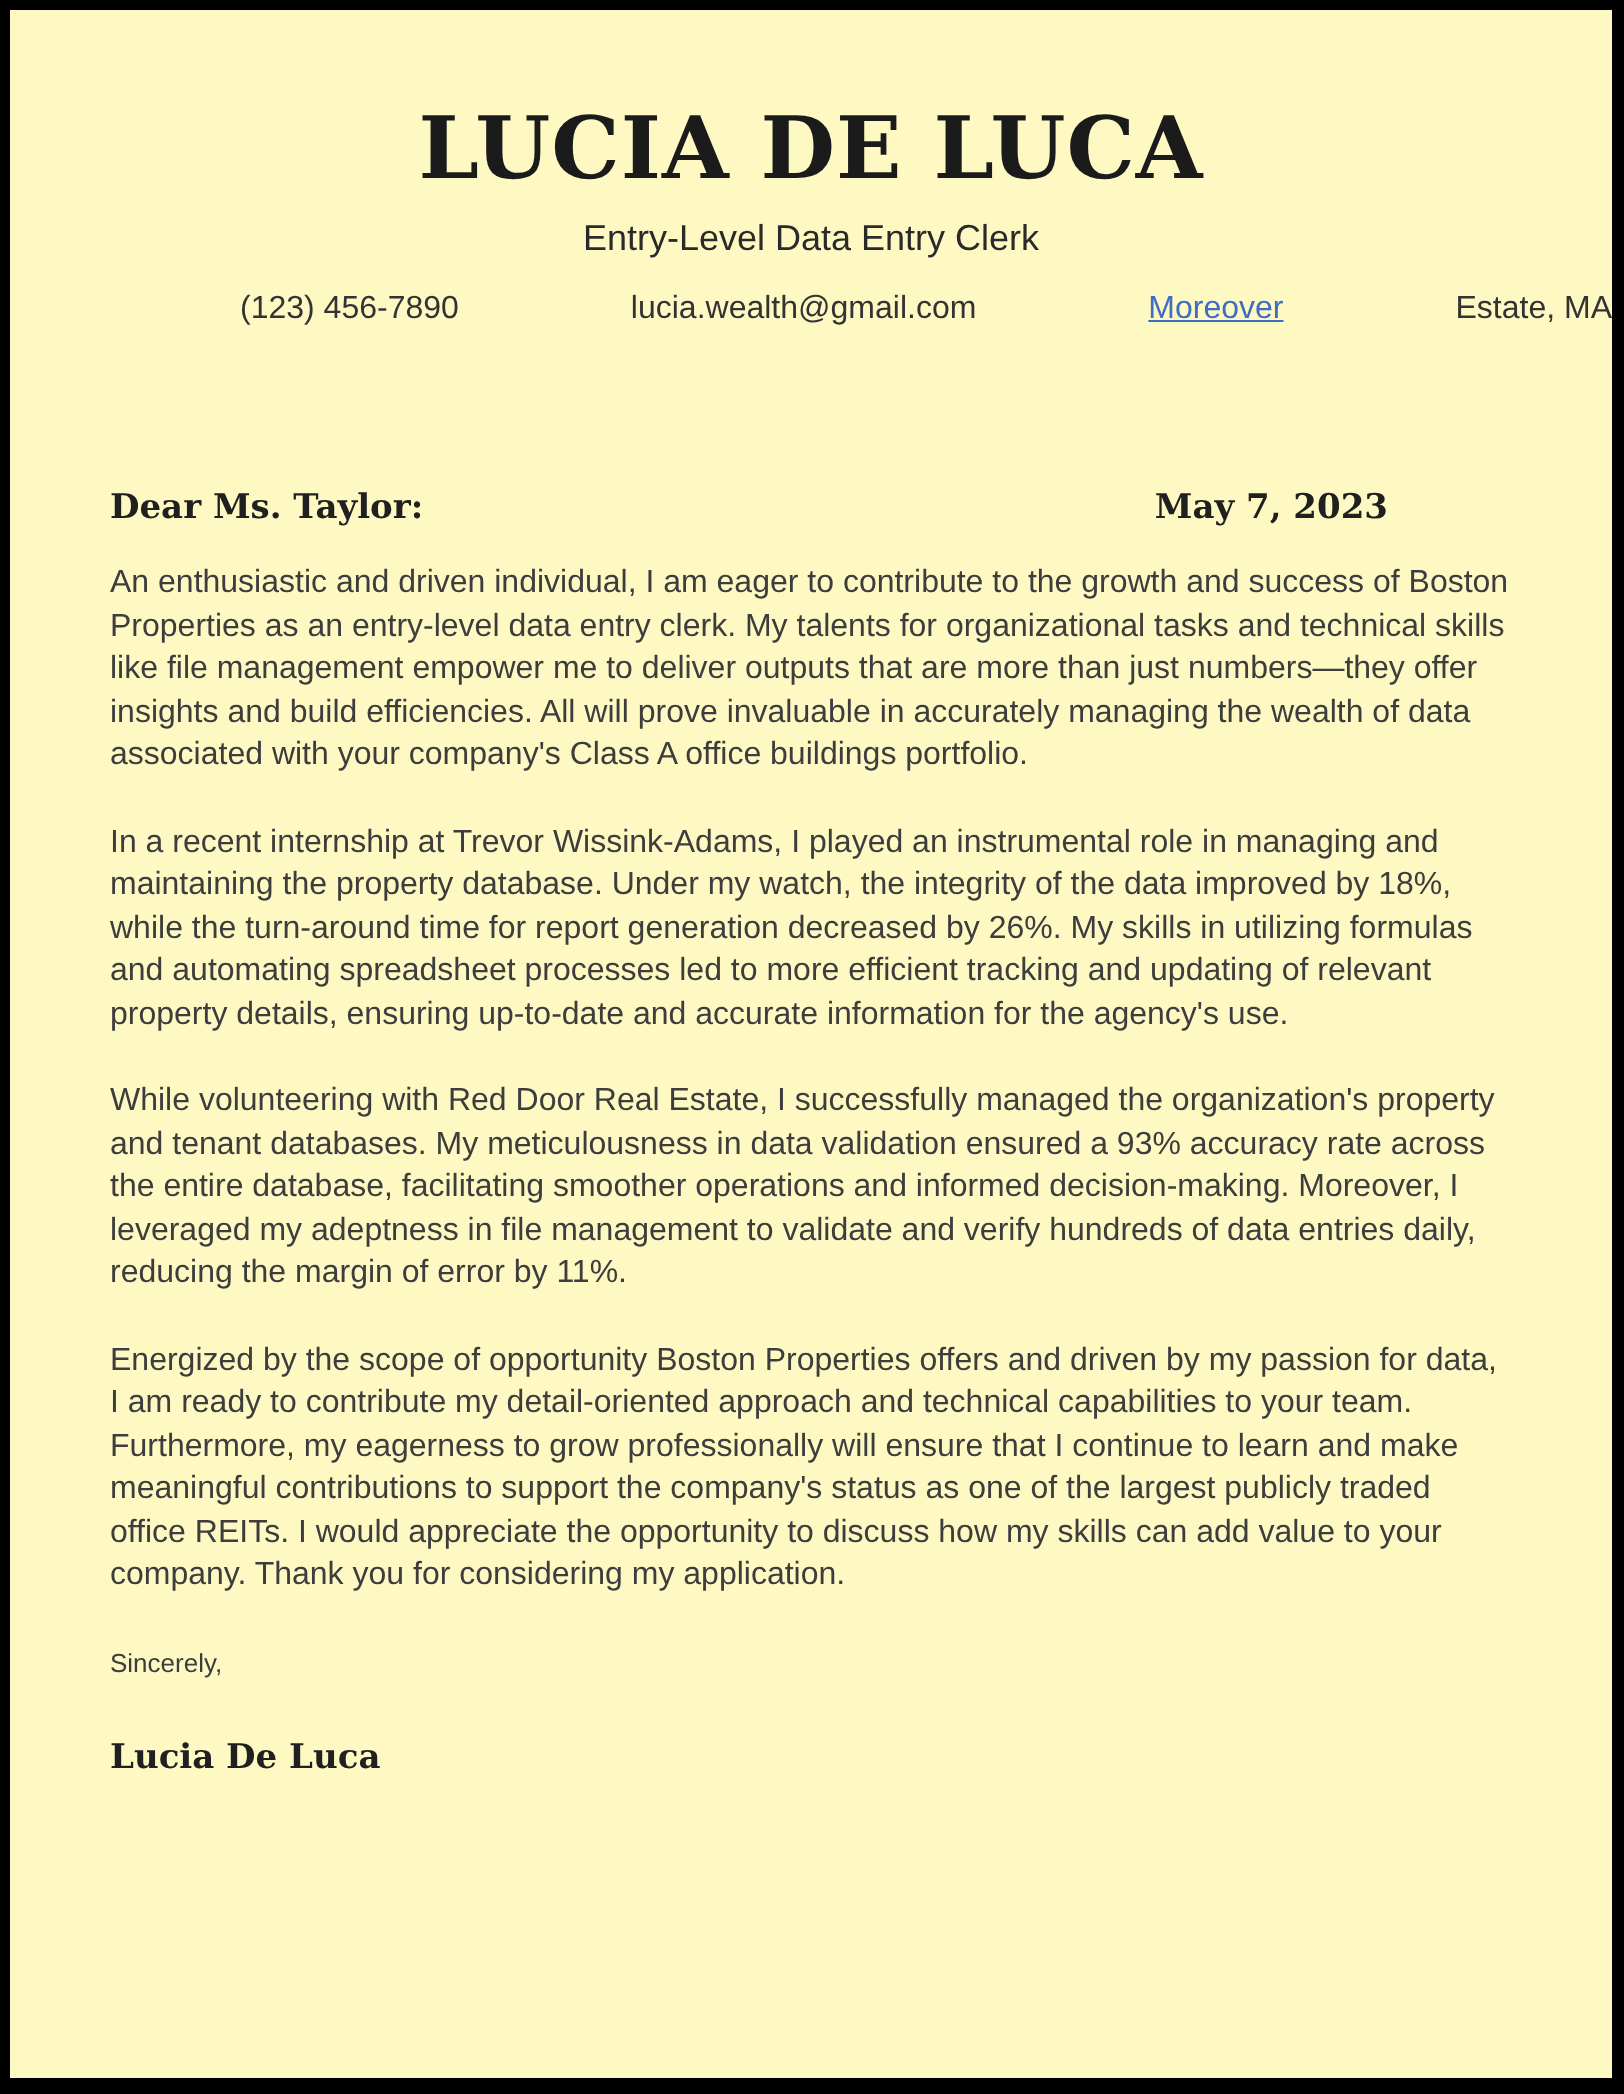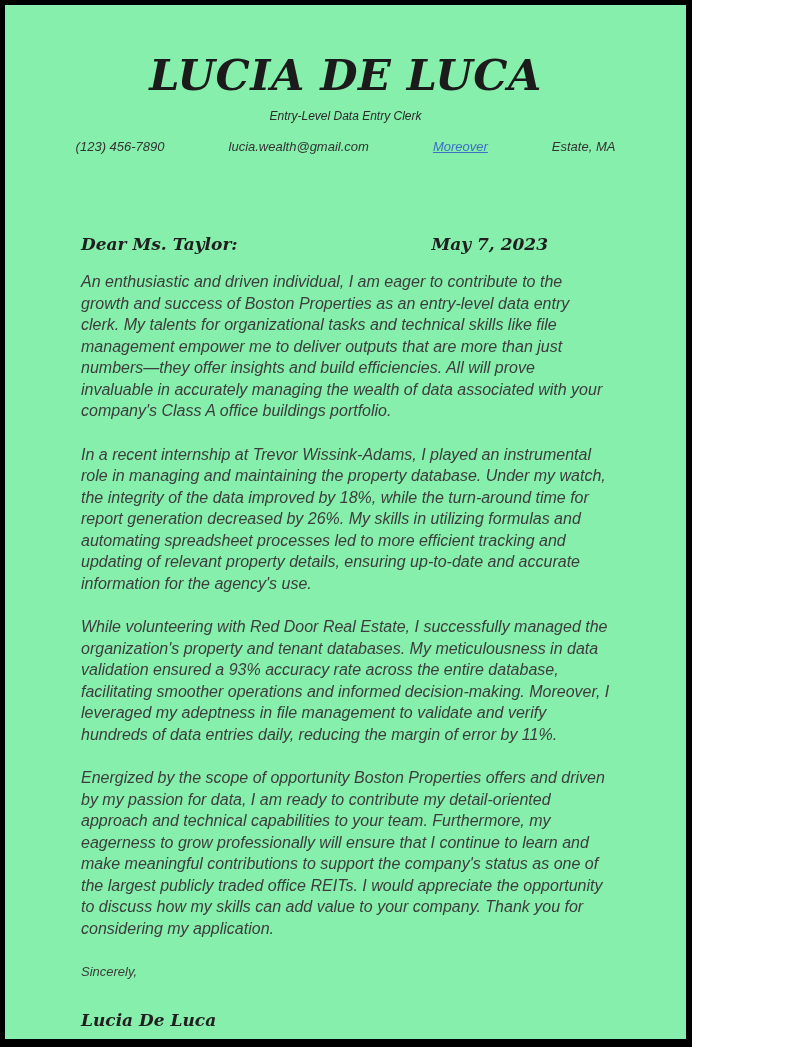--- a/index.html
+++ b/index.html
@@ -2,66 +2,65 @@
 <html><head>
 <meta charset="utf-8">
 <style>
   html, body {
     margin: 0;
     padding: 0;
     background: #ffffff;
   }
   .page {
     position: relative;
-    width: 692px;
+    width: 812px;
     height: 1047px;
     box-sizing: border-box;
-    background: #86efac;
+    background: #fef9c3;
     border-style: solid;
     border-color: #000000;
     border-width: 5px 6px 8px 5px;
     overflow: hidden;
     font-family: "Liberation Sans", sans-serif;
-    font-style: italic;
   }
   
   .letter-header {
     text-align: center;
     padding-top: 46px;
   }
   .candidate-name {
     margin: 0;
     font-family: "DejaVu Serif", serif;
     font-weight: 700;
     font-size: 43px;
     line-height: 1.15;
     letter-spacing: 0.5px;
     color: #1b1b1b;
   }
   .job-title {
     margin: 9px 0 0 0;
-    font-size: 12px;
+    font-size: 18px;
     font-weight: 400;
     color: #2a2a2a;
   }
   .contact-bar {
     margin-top: 16px;
     display: flex;
-    justify-content: center;
+    justify-content: flex-end;
     align-items: center;
-    gap: 64px;
-    font-size: 13px;
+    gap: 86px;
+    font-size: 16px;
     color: #333333;
   }
   .contact-bar a {
     text-decoration: underline;
   }
   
   .letter-body {
-    padding: 0 76px;
+    padding: 0 50px;
     margin-top: 80px;
   }
   .salutation-row {
     display: flex;
     justify-content: space-between;
     align-items: baseline;
     font-family: "DejaVu Serif", serif;
     font-weight: 700;
     font-size: 17px;
     color: #202020;

